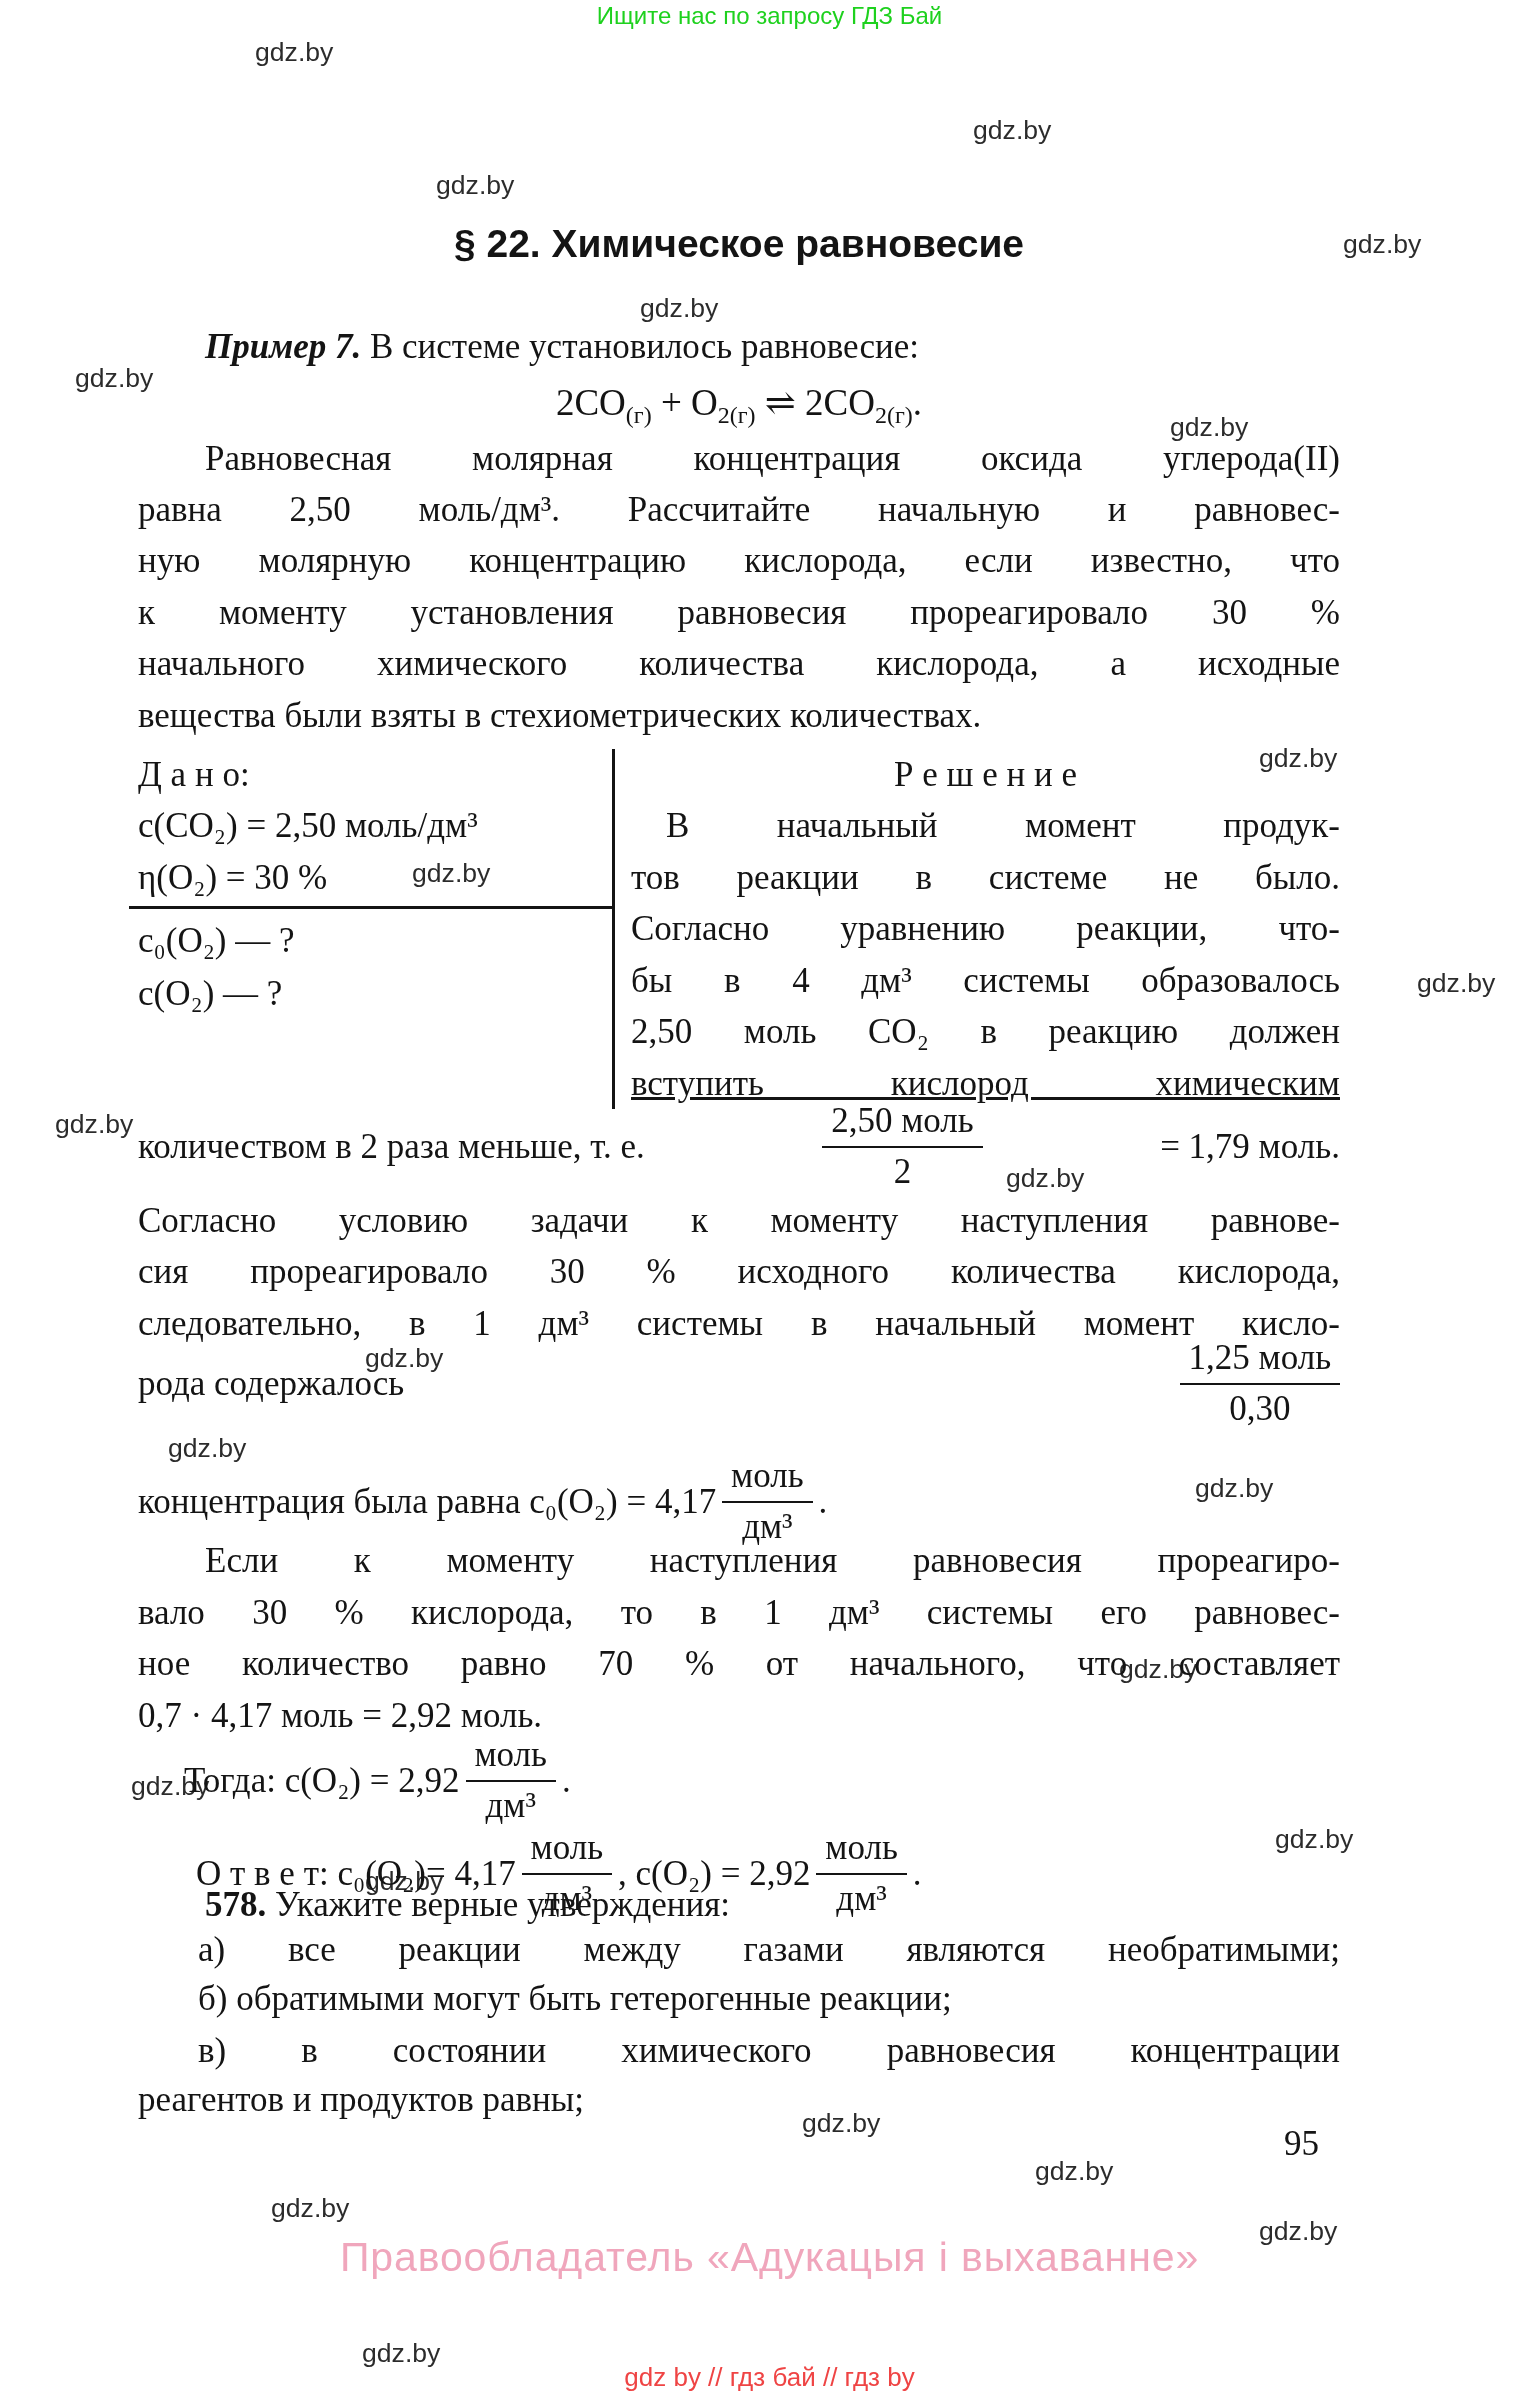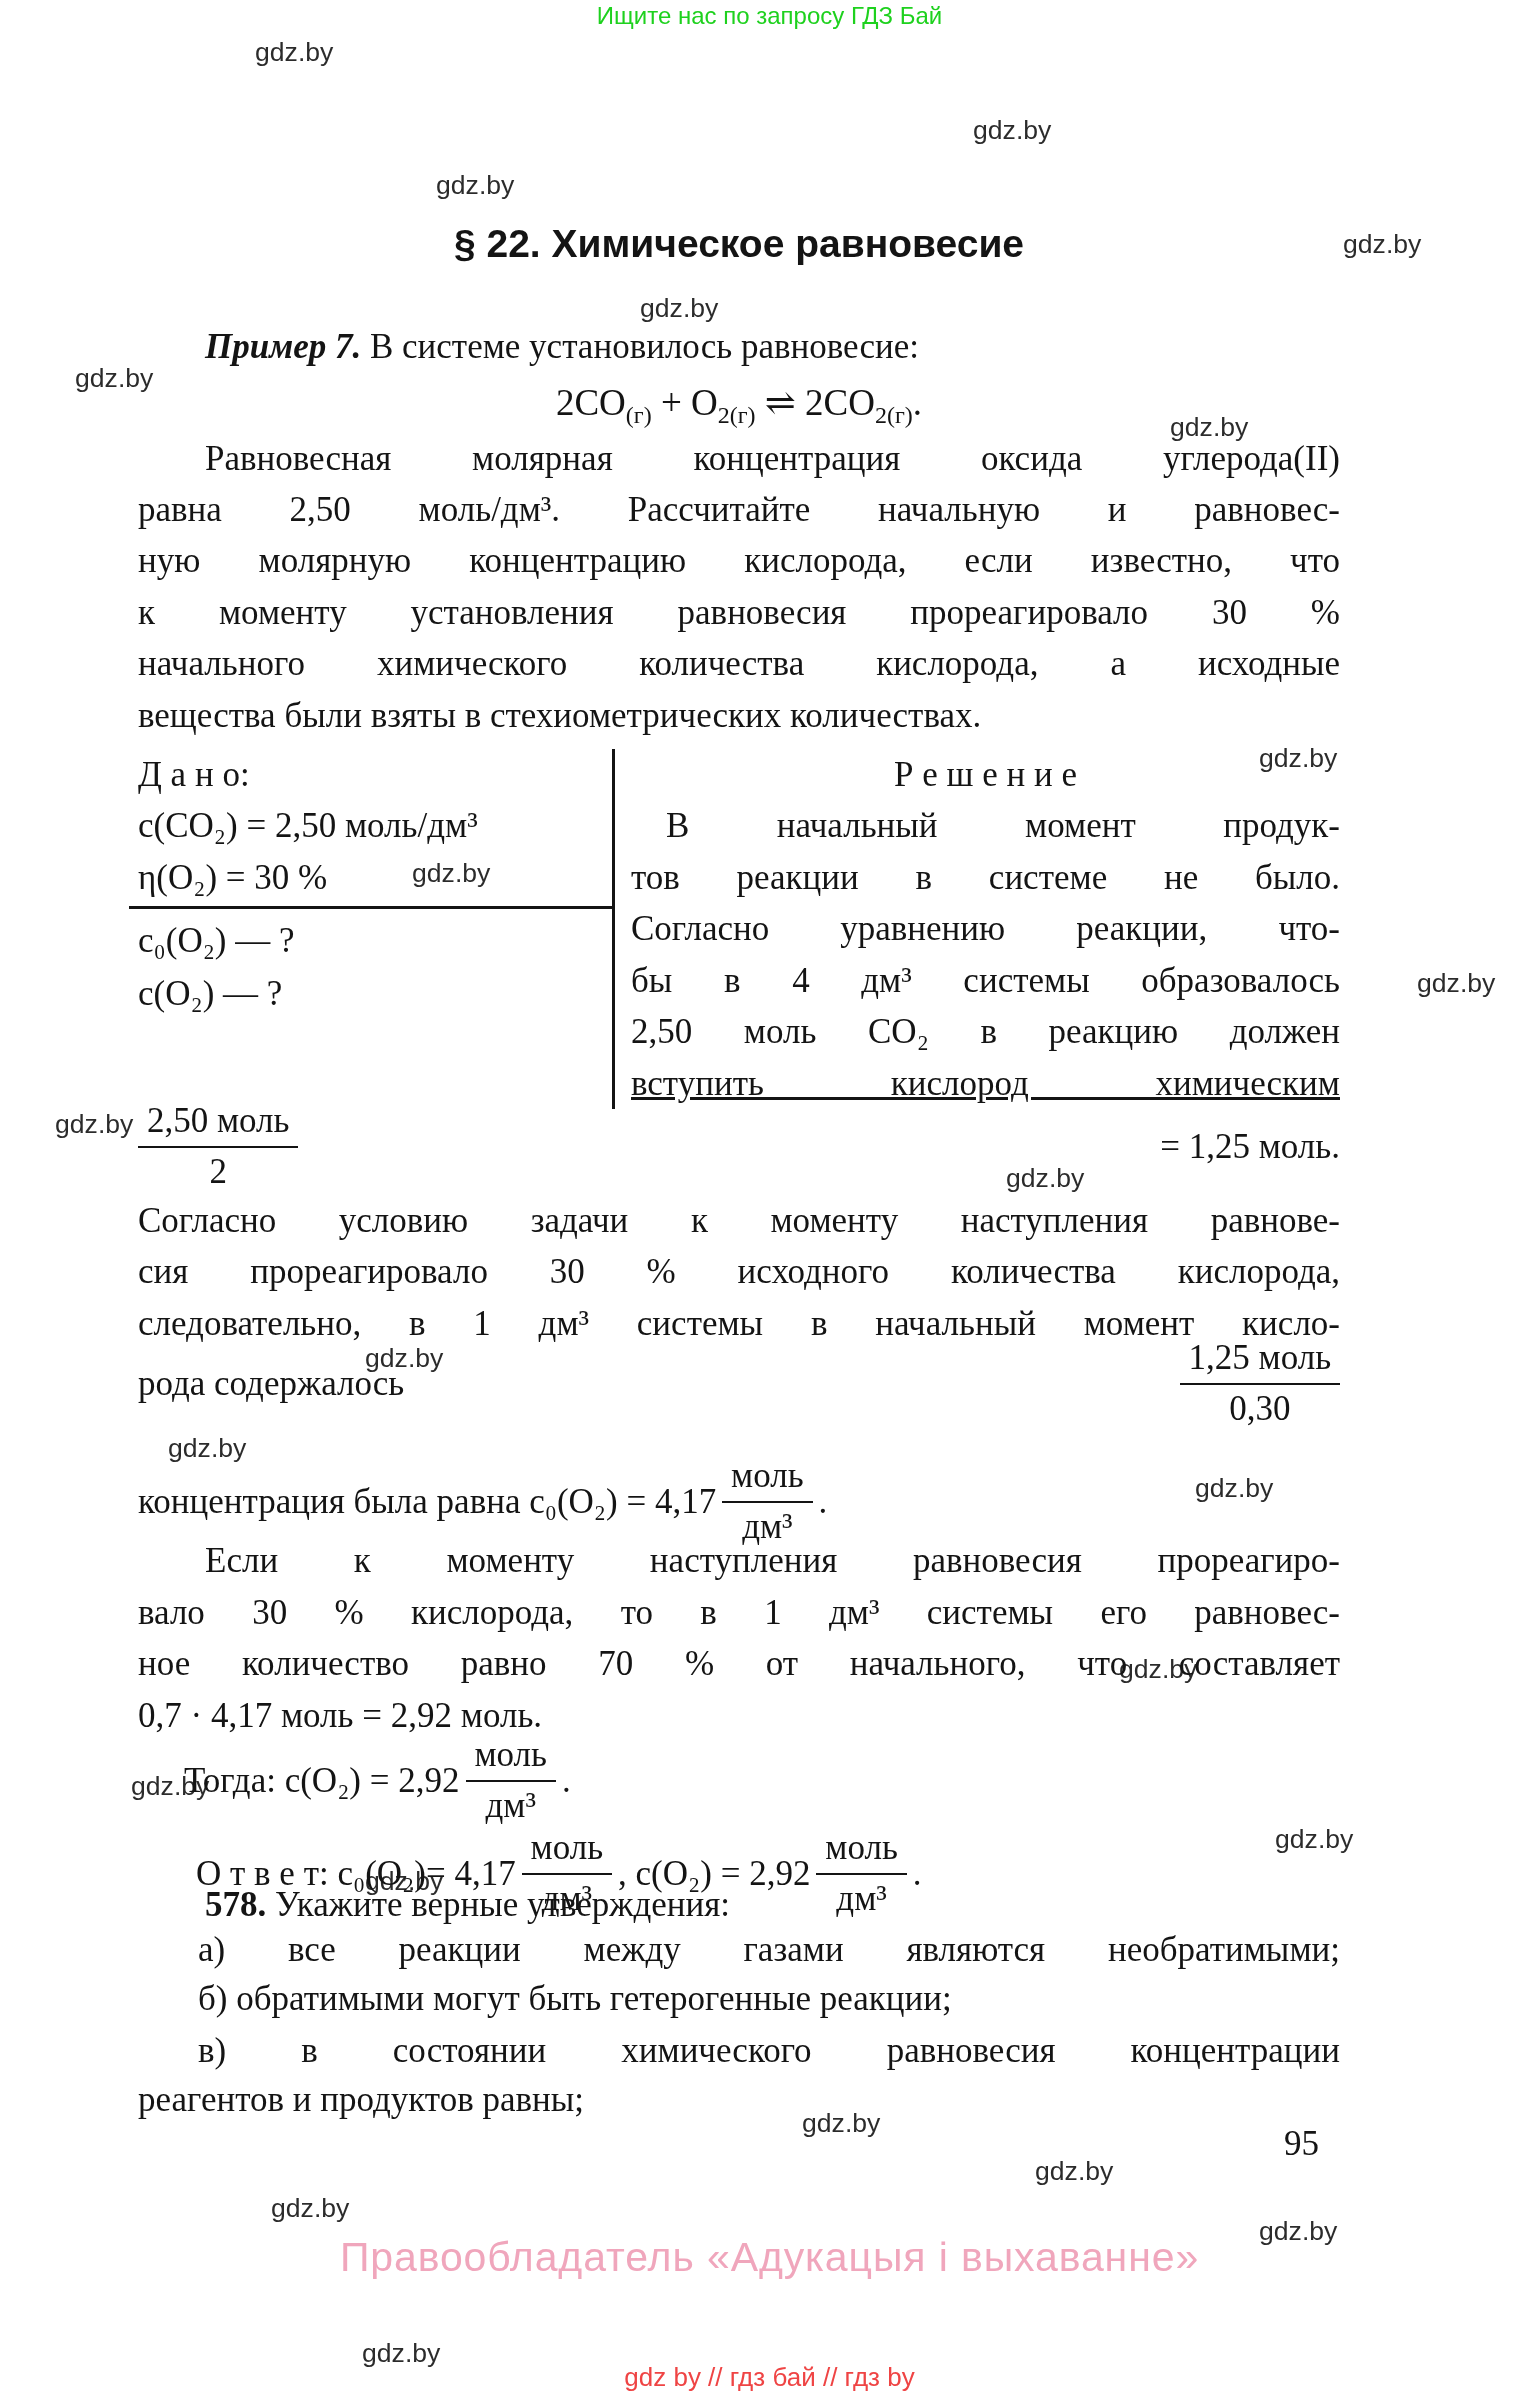--- a/index.html
+++ b/index.html
@@ -98,25 +98,26 @@
 
 <div class="abs bodyline sol-line sol-head" style="top:749px;">Р е ш е н и е</div>
 <div class="abs bodyline sol-line" style="top:800px;text-indent:35px;">В начальный момент продук-</div>
 <div class="abs bodyline sol-line" style="top:852px;">тов реакции в системе не было.</div>
 <div class="abs bodyline sol-line" style="top:903px;">Согласно уравнению реакции, что-</div>
 <div class="abs bodyline sol-line" style="top:955px;">бы в 4 дм³ системы образовалось</div>
 <div class="abs bodyline sol-line" style="top:1006px;">2,50 моль CO₂ в реакцию должен</div>
 <div class="abs bodyline sol-line" style="top:1058px;text-decoration:underline;">вступить кислород химическим</div>
 
 <div class="abs fracrow spread" style="top:1097px;">
+  <span>количеством в 2 раза меньше, т. е.</span>
   <span class="frac">
       <span class="num">2,50 моль</span>
       <span class="den">2</span>
     </span>
-  <span>= 1,25 моль.</span>
+  <span>= 1,79 моль.</span>
 </div>
 
 <div class="abs bodyline jline" style="top:1195px;">Согласно условию задачи к моменту наступления равнове-</div>
 <div class="abs bodyline jline" style="top:1246px;">сия прореагировало 30 % исходного количества кислорода,</div>
 <div class="abs bodyline jline" style="top:1298px;">следовательно, в 1 дм³ системы в начальный момент кисло-</div>
 
 <div class="abs fracrow spread" style="top:1334px;">
   <span>рода содержалось</span>
   <span class="frac">
       <span class="num">1,25 моль</span>

